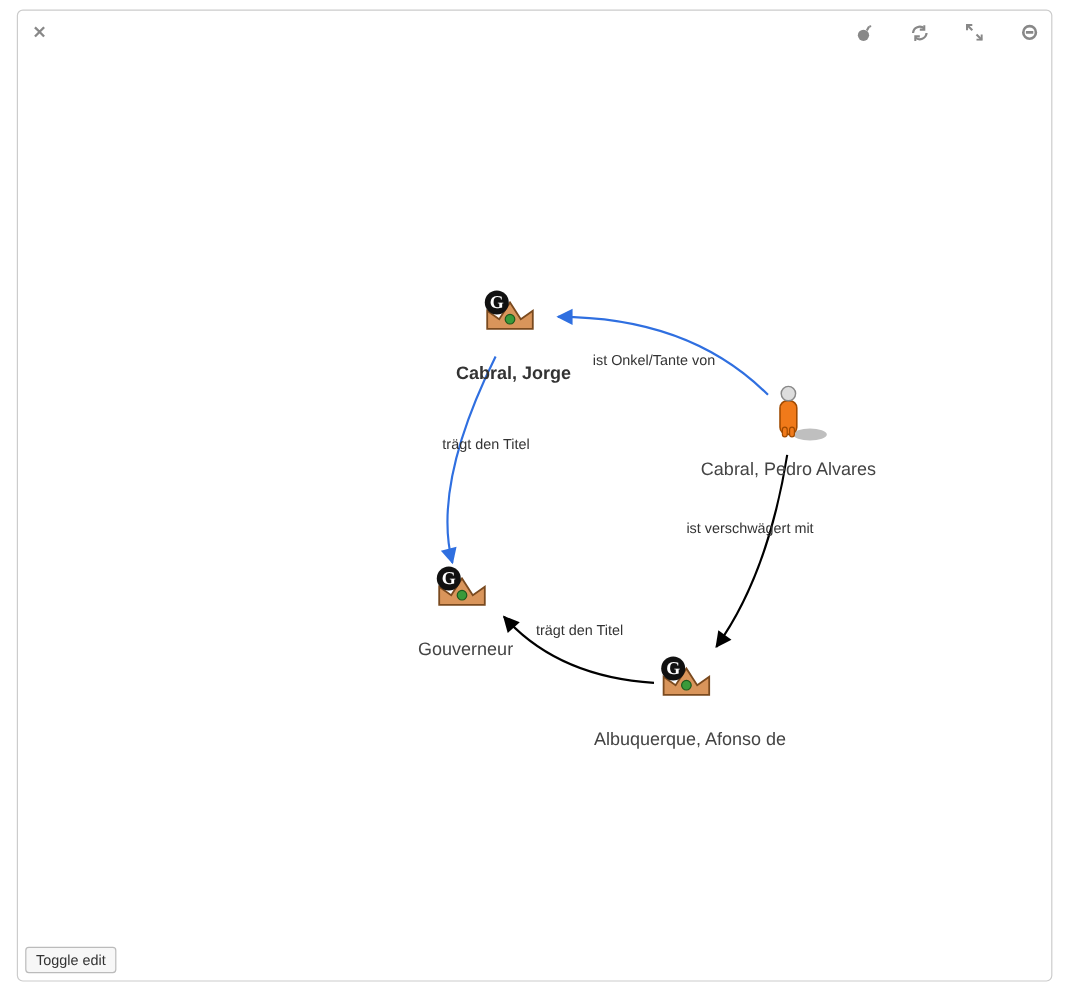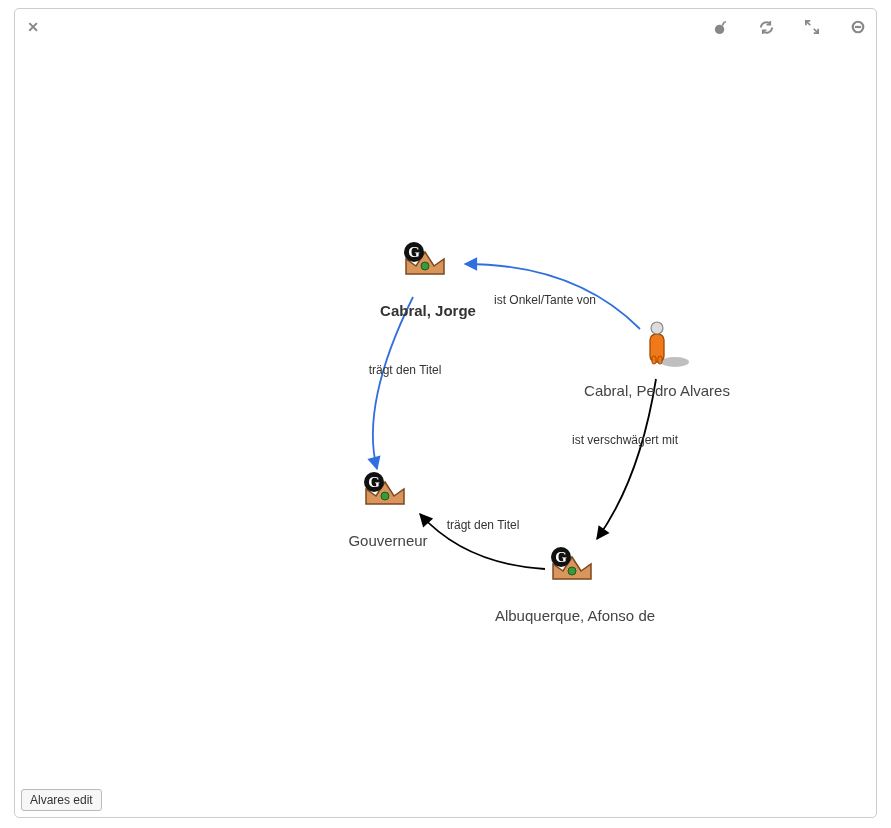--- a/index.html
+++ b/index.html
@@ -213,14 +213,14 @@
       <circle cx="-3" cy="2" r="4" fill="#3a9a3a" stroke="#1d5a1d"></circle>
 
       <circle cx="-14" cy="-12" r="10" fill="#111"></circle>
       <text x="-14" y="-7" text-anchor="middle" font-family="Georgia,serif" font-weight="bold" font-size="15" fill="#fff">G</text>
     </g>
           <text x="0" y="52" class="node-label" text-anchor="middle">Albuquerque, Afonso de</text>
         </g>
       </g>
   </svg>
 
-  <button class="toggle-edit">Alvares edit</button>
+  <button class="toggle-edit">Toggle edit</button>
 </div>
 
 </body></html>

